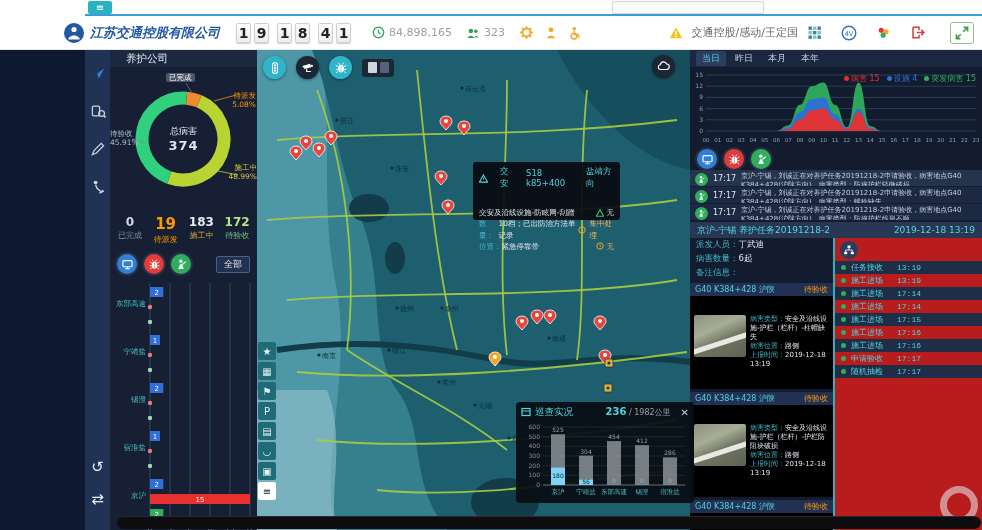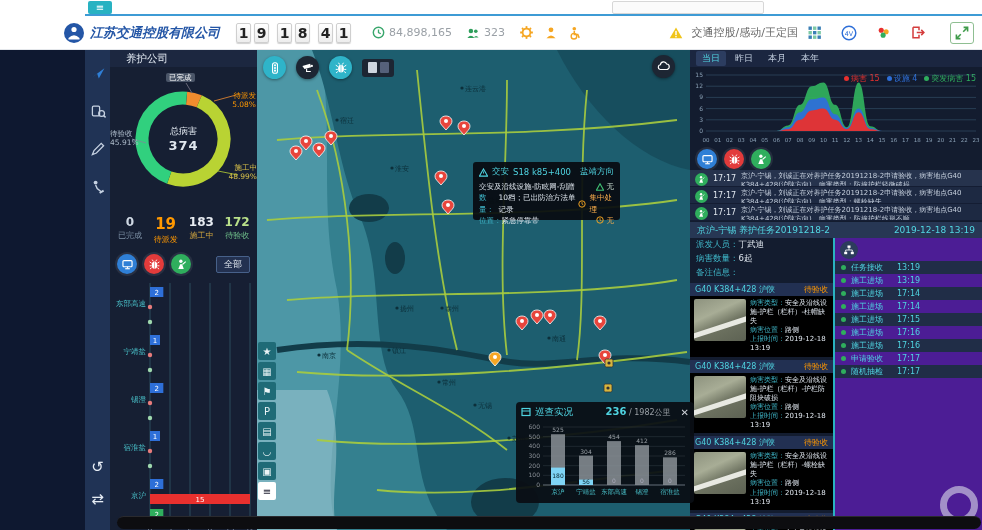--- a/index.html
+++ b/index.html
@@ -60,21 +60,21 @@
   .mt-pill{width:32px;height:18px;border-radius:3px;background:#1d2633;display:flex;align-items:center;justify-content:center;gap:3px;cursor:pointer;}
   .cloud-btn{position:absolute;left:652px;top:55px;width:23px;height:23px;border-radius:50%;background:#1d2633;
              display:flex;align-items:center;justify-content:center;z-index:10;cursor:pointer;box-shadow:0 1px 3px rgba(0,0,0,.4);}
   .map-tools{position:absolute;left:258px;top:342px;z-index:10;}
   .tool{width:18px;height:18px;margin-bottom:2px;background:#1f6b77;color:#eaf4f6;font-size:10px;display:flex;
         align-items:center;justify-content:center;border-radius:2px;cursor:pointer;}
   .tool.white{background:#ffffff;color:#223;}
   
   .tooltip{position:absolute;left:473px;top:162px;width:147px;height:58px;background:rgba(8,11,16,.93);
            border-radius:3px;z-index:12;padding:4px 6px;color:#dfe6ee;}
-  .tt-head{display:flex;align-items:center;gap:4px;font-size:8.5px;color:#4fd3e0;margin-bottom:3px;}
+  .tt-head{display:flex;align-items:center;gap:12px;font-size:8.5px;color:#4fd3e0;margin-bottom:17px;}
   .tt-row{display:flex;align-items:center;font-size:7.5px;line-height:1.5;}
   .tt-label{color:#3fb7c9;}
   .tt-right{margin-left:auto;display:flex;align-items:center;gap:3px;}
   
   .popup{position:absolute;left:516px;top:402px;width:178px;height:101px;background:rgba(10,14,20,.94);
          border-radius:4px;z-index:15;padding:3px 5px;}
   .pp-head{display:flex;align-items:center;gap:4px;height:14px;}
   .pp-title{color:#4fd3e0;font-size:9.5px;}
   .pp-right{margin-left:auto;font-size:8px;color:#9aa0a6;}
   .pp-right b{color:#4fd3e0;font-size:10px;}
@@ -95,27 +95,27 @@
   .notif.hl{background:#26334d;}
   .notif .time{color:#dfe6ee;font-size:8px;flex:0 0 auto;margin-top:2px;}
   .notif .txt{color:#c5cfdd;font-size:7px;line-height:1.25;}
   .nicon{width:13px;height:13px;border-radius:50%;background:#2fae5d;flex:0 0 auto;display:flex;align-items:center;justify-content:center;margin-top:1px;}
   .task-header{position:absolute;left:0;top:172px;right:0;height:16px;background:#273754;display:flex;
                align-items:center;padding:0 7px;font-size:9px;color:#52d7e3;}
   .task-header .dt{margin-left:auto;}
   .task-body{position:absolute;left:0;top:188px;right:0;bottom:0;}
   .tb-left{position:absolute;left:0;top:0;width:143px;bottom:0;overflow:hidden;}
   .tb-divider{position:absolute;left:143px;top:0;width:2px;bottom:0;background:#2ab3c0;}
-  .tb-right{position:absolute;left:145px;top:0;right:0;bottom:0;background:#4c1d95;}
+  .tb-right{position:absolute;left:145px;top:0;right:0;bottom:0;background:#b91c1c;font-family:Liberation Mono, monospace;}
   .detail-row{font-size:8.5px;padding:1px 6px;color:#dfe6ee;}
   .detail-row .lb{color:#3fb7c9;}
   .card{margin-top:3px;background:#000000;cursor:pointer;}
   .card-hd{display:flex;align-items:center;height:13px;padding:0 5px;font-size:8px;color:#4fd3e0;background:#223052;}
   .card-hd .tag{margin-left:auto;color:#ff9800;}
-  .card-bd{display:flex;gap:4px;padding:3px 4px;}
+  .card-bd{display:flex;gap:4px;padding:19px 4px;}
   .thumb{width:52px;height:42px;flex:0 0 auto;border-radius:2px;
          background:linear-gradient(155deg,#8d927e 0%,#a8ad96 35%,#6e7361 60%,#5d6253 100%);position:relative;overflow:hidden;}
   .thumb:after{content:"";position:absolute;left:-8px;top:24px;width:80px;height:5px;background:#e8e9e2;transform:rotate(-18deg);}
   .card-fields{font-size:7px;line-height:1.3;color:#dfe6ee;}
   .card-fields .lb{color:#3fb7c9;}
   .sm-circle{width:18px;height:18px;border-radius:50%;background:#2c3c5c;display:flex;align-items:center;justify-content:center;margin:3px 0 2px 5px;}
   .tl-row{display:flex;align-items:center;height:13px;padding:0 6px;font-size:8px;color:#4fd3e0;cursor:pointer;}
   .tl-row:nth-child(odd){background:#202d47;}
   .tl-dot{width:5px;height:5px;border-radius:50%;background:#2fae5d;margin-right:5px;flex:0 0 auto;}
   .tl-time{margin-left:14px;}

